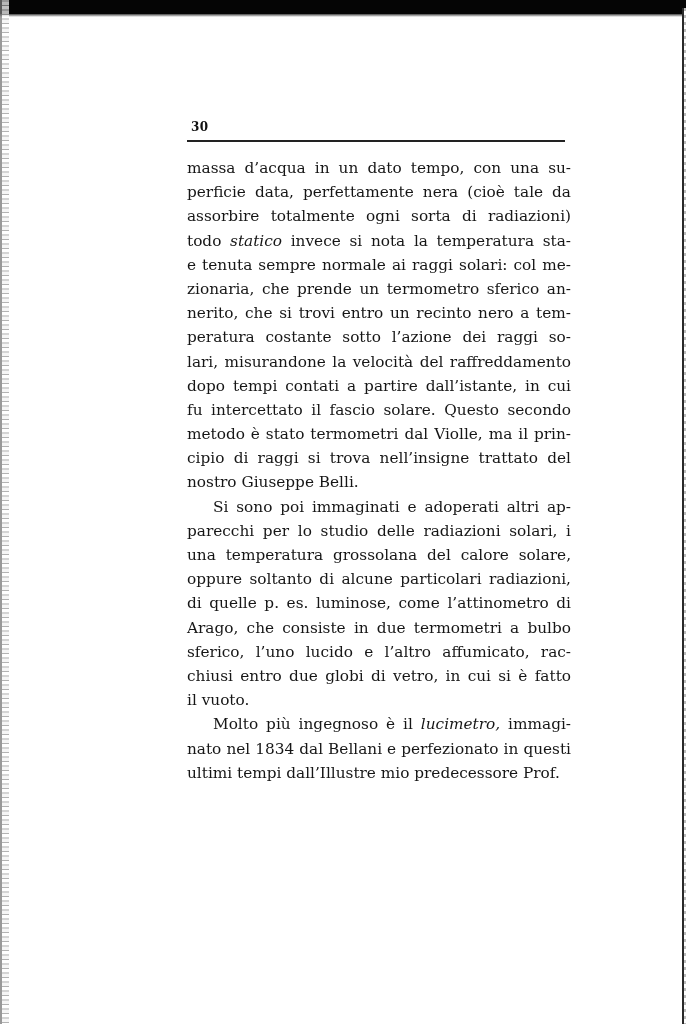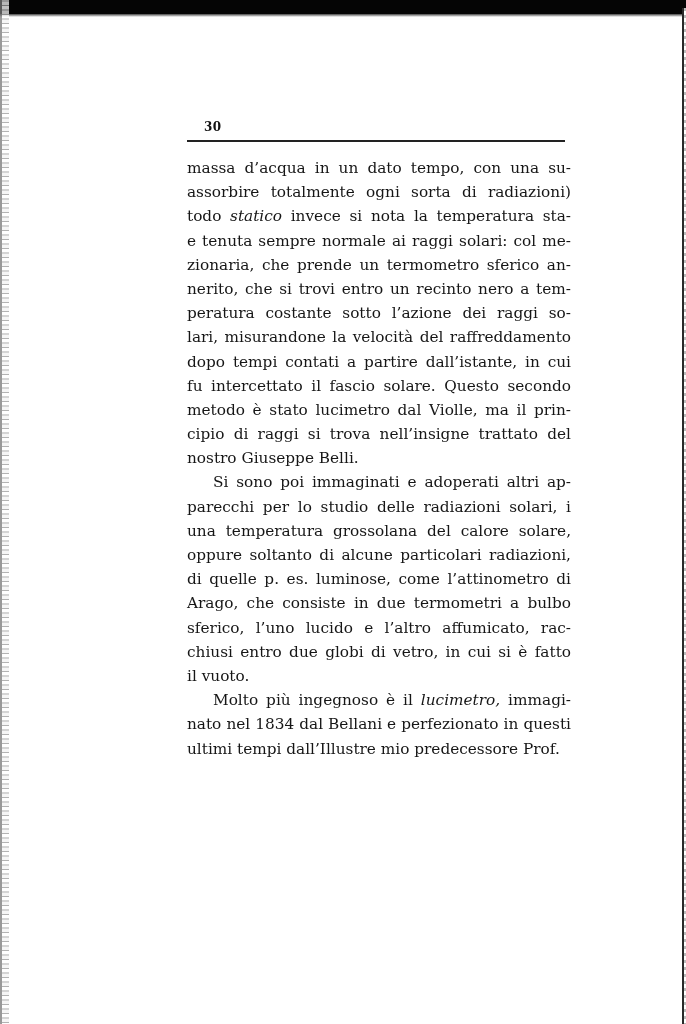--- a/index.html
+++ b/index.html
@@ -64,21 +64,21 @@
       left: 187px;
       top: 118px;
       width: 378px;
     }
     .page-number {
       font-family: "DejaVu Serif", serif;
       font-weight: bold;
       font-size: 12px;
       letter-spacing: 0.5px;
       position: absolute;
-      left: 17px;
+      left: 4px;
       top: 2px;
       color: #111;
     }
     .header-rule {
       position: absolute;
       left: 0;
       top: 22px;
       width: 378px;
       height: 2px;
       background: #222;
@@ -119,30 +119,31 @@
 <div class="scan-right-edge"></div>
 
 <div class="page-header">
   <span class="page-number">30</span>
   <div class="header-rule"></div>
 </div>
 
 <div class="page-body" id="page-body">
     <div>
       <span class="line"><span>massa d’acqua in un dato tempo, con una su-</span></span>
+      <span class="line"><span>perficie data, perfettamente nera (cioè tale da</span></span>
       <span class="line"><span>assorbire totalmente ogni sorta di radiazioni)</span></span>
       <span class="line"><span>todo </span><em>statico</em><span> invece si nota la temperatura sta-</span></span>
       <span class="line"><span>e tenuta sempre normale ai raggi solari: col me-</span></span>
       <span class="line"><span>zionaria, che prende un termometro sferico an-</span></span>
       <span class="line"><span>nerito, che si trovi entro un recinto nero a tem-</span></span>
       <span class="line"><span>peratura costante sotto l’azione dei raggi so-</span></span>
       <span class="line"><span>lari, misurandone la velocità del raffreddamento</span></span>
       <span class="line"><span>dopo tempi contati a partire dall’istante, in cui</span></span>
       <span class="line"><span>fu intercettato il fascio solare. Questo secondo</span></span>
-      <span class="line"><span>metodo è stato lucimetro dal Violle, ma il prin-</span></span>
+      <span class="line"><span>metodo è stato termometri dal Violle, ma il prin-</span></span>
       <span class="line"><span>cipio di raggi si trova nell’insigne trattato del</span></span>
       <span class="line last"><span>nostro Giuseppe Belli.</span></span>
     </div>
     <div>
       <span class="line indent"><span>Si sono poi immaginati e adoperati altri ap-</span></span>
       <span class="line"><span>parecchi per lo studio delle radiazioni solari, i</span></span>
       <span class="line"><span>una temperatura grossolana del calore solare,</span></span>
       <span class="line"><span>oppure soltanto di alcune particolari radiazioni,</span></span>
       <span class="line"><span>di quelle p. es. luminose, come l’attinometro di</span></span>
       <span class="line"><span>Arago, che consiste in due termometri a bulbo</span></span>

